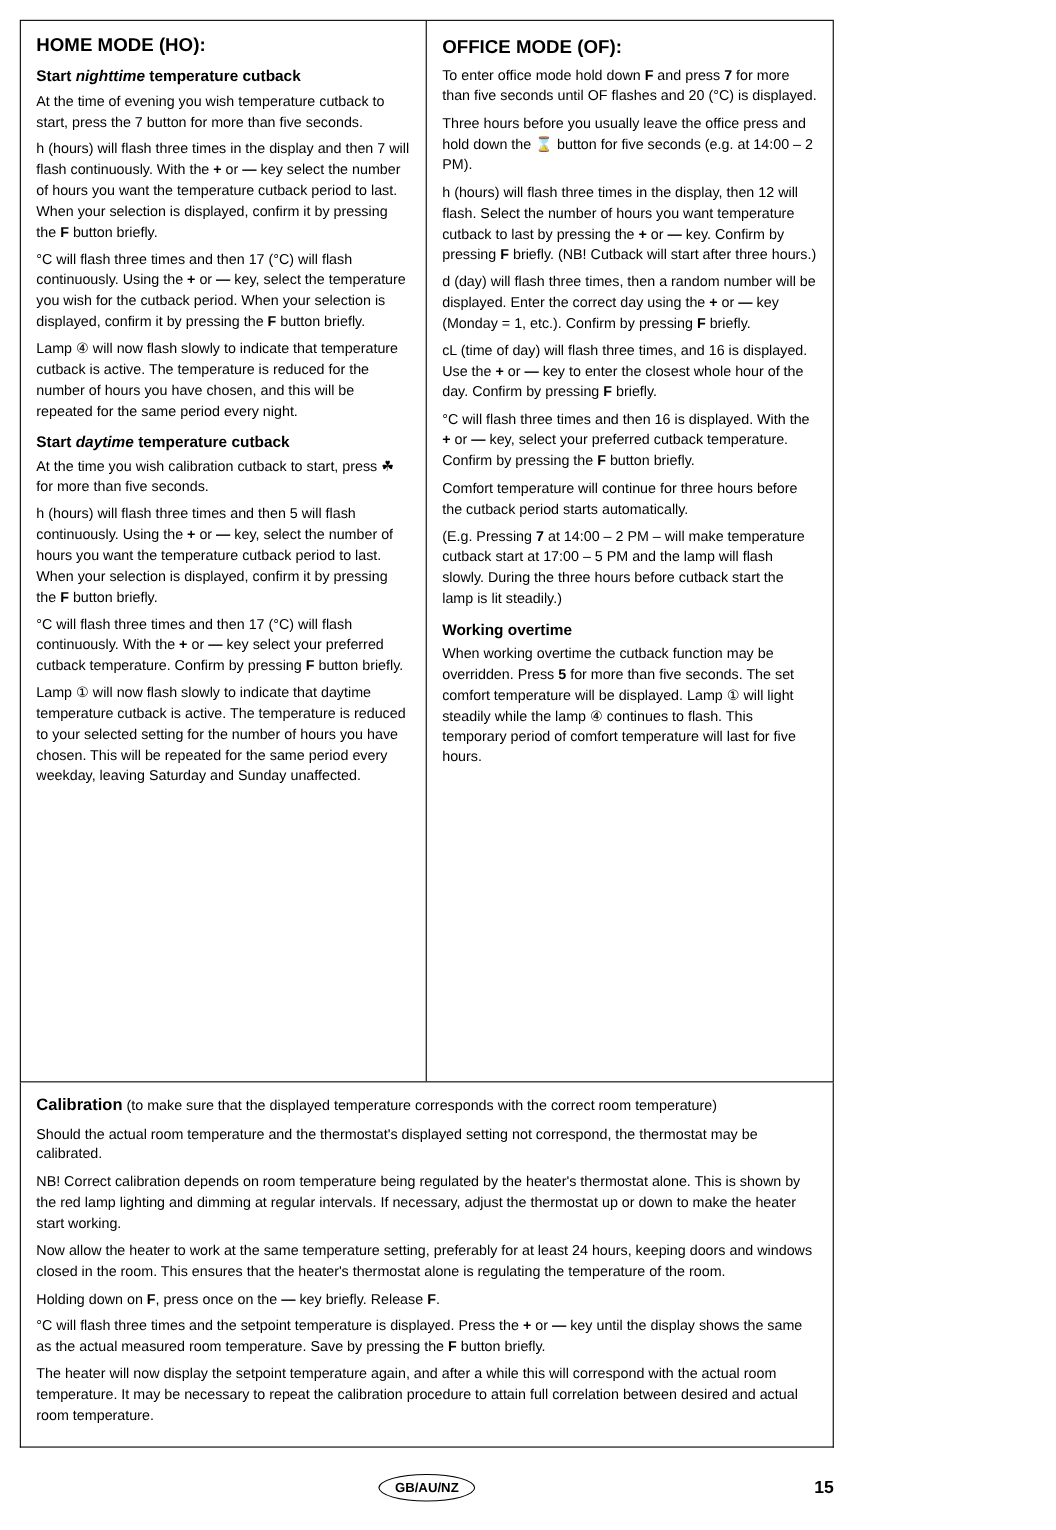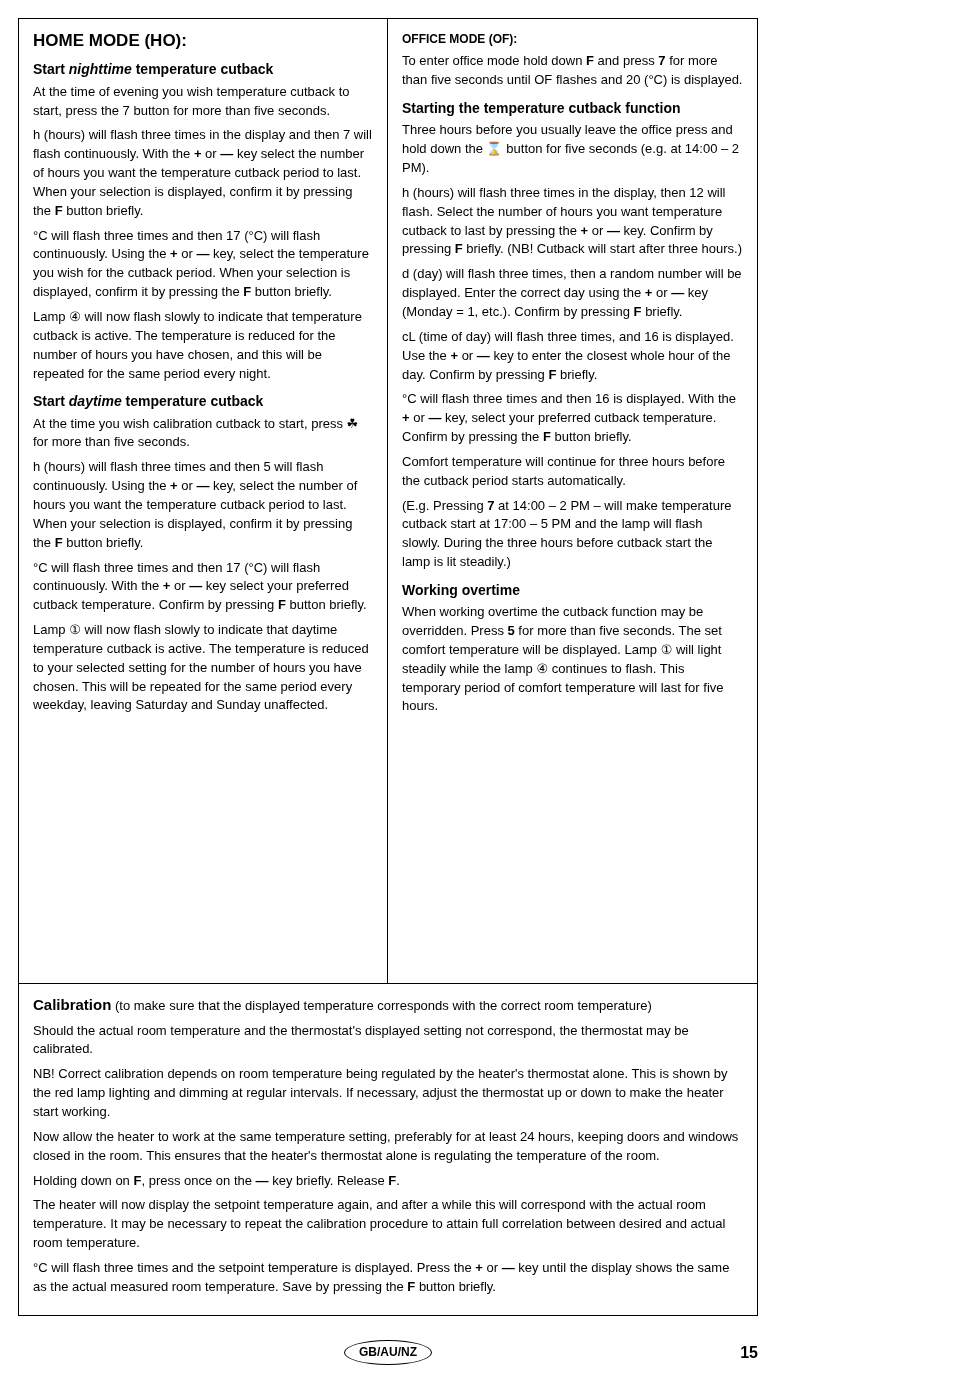--- a/index.html
+++ b/index.html
@@ -82,21 +82,21 @@
     }
 
     p {
       margin-bottom: 6px;
       font-size: 13px;
       line-height: 1.45;
     }
 
     
     .mode-title {
-      font-size: 12px;
+      font-size: 17px;
       font-weight: 900;
       margin-bottom: 4px;
     }
 
     
     .calibration-heading {
       font-size: 15px;
       font-weight: 900;
       margin-bottom: 4px;
     }
@@ -147,21 +147,20 @@
       <p>Lamp ① will now flash slowly to indicate that daytime temperature cutback is active. The temperature is reduced to your selected setting for the number of hours you have chosen. This will be repeated for the same period every weekday, leaving Saturday and Sunday unaffected.</p>
 
     </div>
 
     <div class="right-col">
 
       <div class="mode-title">OFFICE MODE (OF):</div>
 
       <p>To enter office mode hold down <strong>F</strong> and press <strong>7</strong> for more than five seconds until OF flashes and 20 (°C) is displayed.</p>
 
-      <div class="section-heading">Starting the temperature cutback function</div>
 
       <p>Three hours before you usually leave the office press and hold down the ⌛ button for five seconds (e.g. at 14:00 – 2 PM).</p>
       <p>h (hours) will flash three times in the display, then 12 will flash. Select the number of hours you want temperature cutback to last by pressing the <strong>+</strong> or <strong>—</strong> key. Confirm by pressing <strong>F</strong> briefly. (NB! Cutback will start after three hours.)</p>
       <p>d (day) will flash three times, then a random number will be displayed. Enter the correct day using the <strong>+</strong> or <strong>—</strong> key (Monday = 1, etc.). Confirm by pressing <strong>F</strong> briefly.</p>
       <p>cL (time of day) will flash three times, and 16 is displayed. Use the <strong>+</strong> or <strong>—</strong> key to enter the closest whole hour of the day. Confirm by pressing <strong>F</strong> briefly.</p>
       <p>°C will flash three times and then 16 is displayed. With the <strong>+</strong> or <strong>—</strong> key, select your preferred cutback temperature. Confirm by pressing the <strong>F</strong> button briefly.</p>
       <p>Comfort temperature will continue for three hours before the cutback period starts automatically.</p>
       <p>(E.g. Pressing <strong>7</strong> at 14:00 – 2 PM – will make temperature cutback start at 17:00 – 5 PM and the lamp will flash slowly. During the three hours before cutback start the lamp is lit steadily.)</p>
 
       <div class="section-heading">Working overtime</div>
@@ -175,22 +174,22 @@
 
     <p>
       <span class="calibration-heading">Calibration</span>
       <span>(to make sure that the displayed temperature corresponds with the correct room temperature)</span>
     </p>
 
     <p>Should the actual room temperature and the thermostat's displayed setting not correspond, the thermostat may be calibrated.</p>
     <p>NB! Correct calibration depends on room temperature being regulated by the heater's thermostat alone. This is shown by the red lamp lighting and dimming at regular intervals. If necessary, adjust the thermostat up or down to make the heater start working.</p>
     <p>Now allow the heater to work at the same temperature setting, preferably for at least 24 hours, keeping doors and windows closed in the room. This ensures that the heater's thermostat alone is regulating the temperature of the room.</p>
     <p>Holding down on <strong>F</strong>, press once on the <strong>—</strong> key briefly. Release <strong>F</strong>.</p>
+    <p>°C will flash three times and the setpoint temperature is displayed. Press the <strong>+</strong> or <strong>—</strong> key until the display shows the same as the actual measured room temperature. Save by pressing the <strong>F</strong> button briefly.</p>
     <p>The heater will now display the setpoint temperature again, and after a while this will correspond with the actual room temperature. It may be necessary to repeat the calibration procedure to attain full correlation between desired and actual room temperature.</p>
-    <p>°C will flash three times and the setpoint temperature is displayed. Press the <strong>+</strong> or <strong>—</strong> key until the display shows the same as the actual measured room temperature. Save by pressing the <strong>F</strong> button briefly.</p>
 
   </div>
 
   <div class="footer-row">
     <div class="footer-badge">
       <div class="footer-badge-oval">GB/AU/NZ</div>
     </div>
     <div class="footer-page-num">15</div>
   </div>
 

